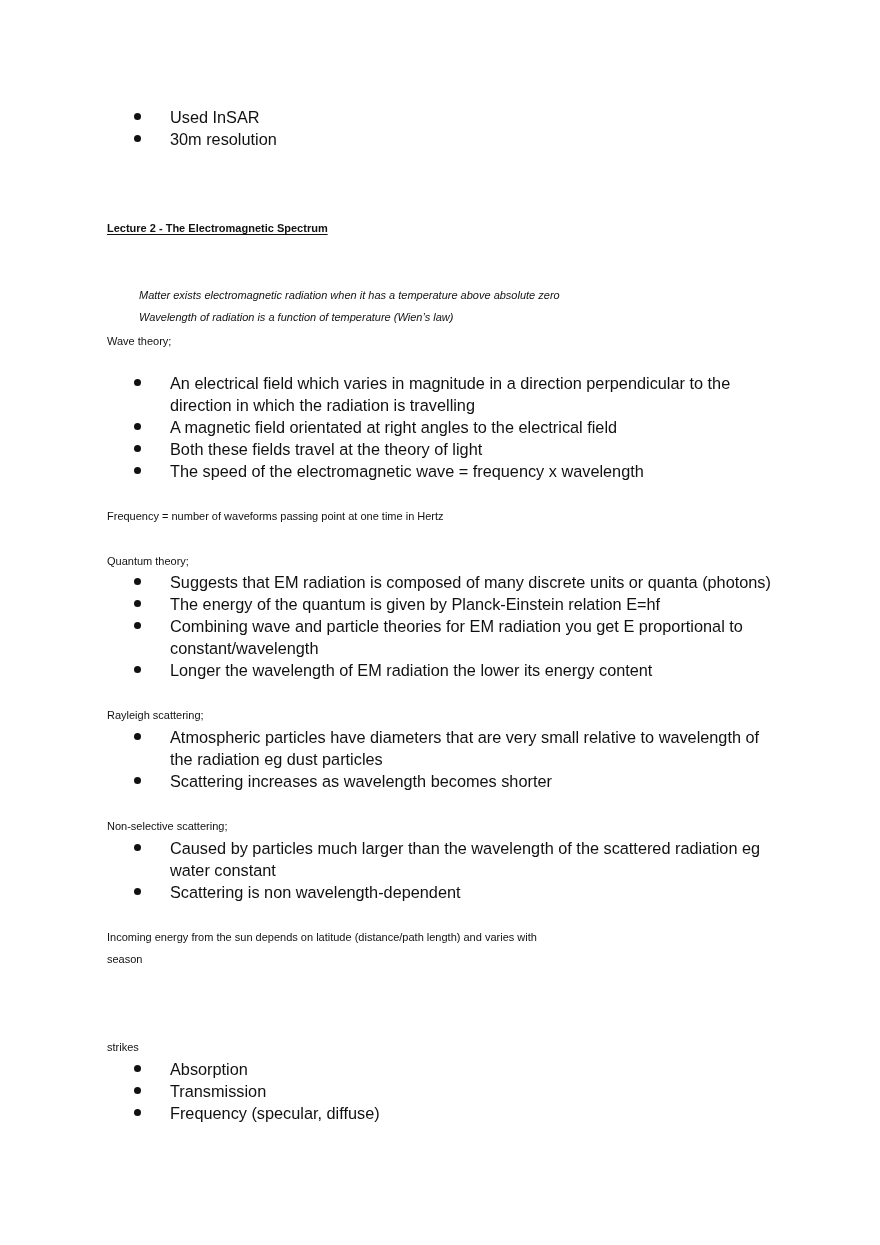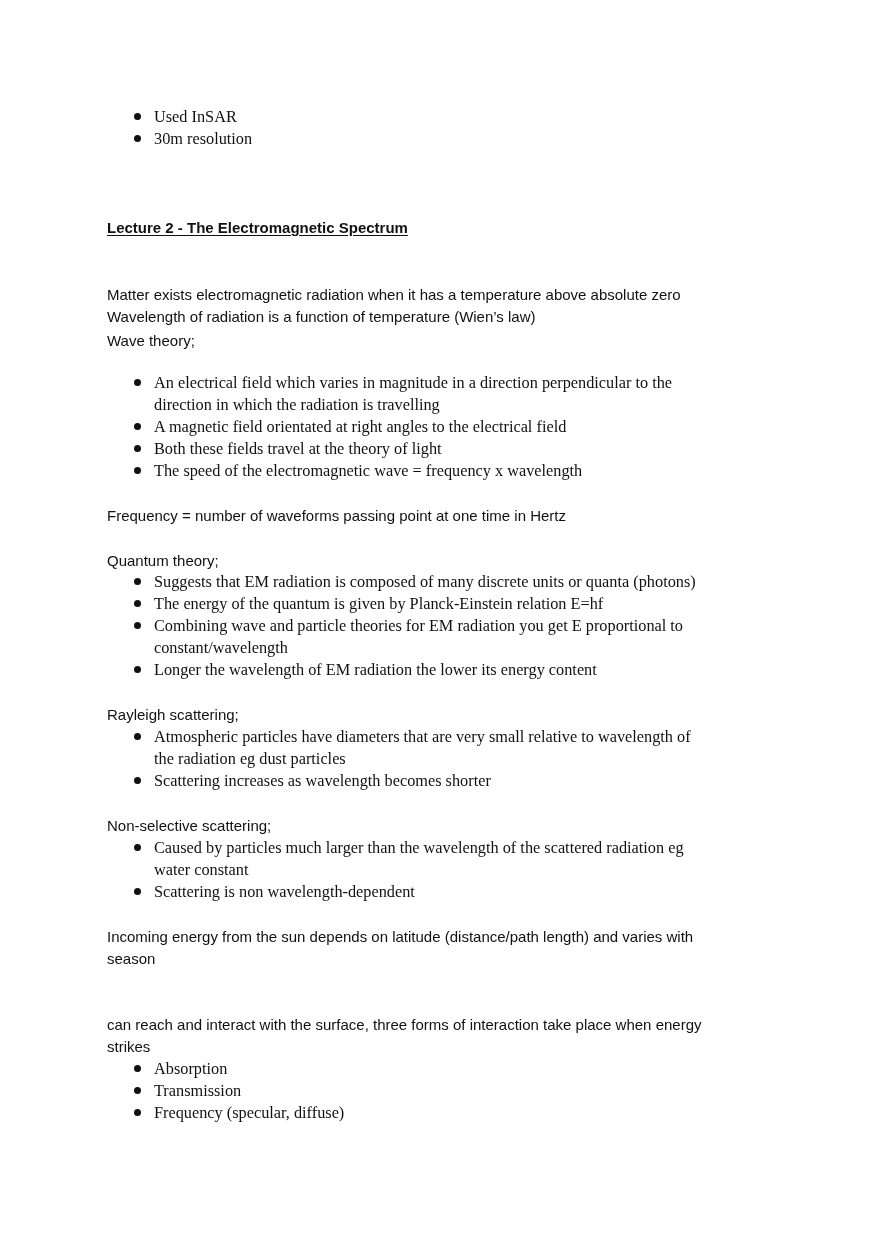--- a/index.html
+++ b/index.html
@@ -21,44 +21,45 @@
       left: 0;
       top: 0;
       width: 880px;
       height: 1245px;
     }
     .line {
       position: absolute;
       left: 107px;
       white-space: nowrap;
       line-height: 22px;
-      font-size: 15px;
+      font-size: 11px;
     }
     .bullet-dot {
       position: absolute;
       left: 134px;
       width: 7px;
       height: 7px;
       border-radius: 50%;
       background: #111111;
     }
     .bullet-text {
       position: absolute;
-      left: 154px;
+      left: 170px;
       white-space: nowrap;
       line-height: 22px;
       font-size: 16.3px;
-      font-family: Liberation Serif, serif;
     }
     .heading {
       font-weight: bold;
       text-decoration: underline;
       text-underline-offset: 2px;
     }
     .italic {
+      font-style: italic;
+      margin-left: 32px;
     }
   </style>
 </head>
 <body>
 
 <div class="page">
 
   <div>
     <span class="bullet-dot" style="top:113px"></span>
     <span class="bullet-text" style="top:106px">Used InSAR</span>
@@ -113,21 +114,20 @@
     <span class="bullet-dot" style="top:844px"></span>
     <span class="bullet-text" style="top:837px">Caused by particles much larger than the wavelength of the scattered radiation eg</span>
     <span class="bullet-text" style="top:859px">water constant</span>
     <span class="bullet-dot" style="top:888px"></span>
     <span class="bullet-text" style="top:881px">Scattering is non wavelength-dependent</span>
   </div>
 
   <div class="line" style="top:926px">Incoming energy from the sun depends on latitude (distance/path length) and varies with</div>
   <div class="line" style="top:948px">season</div>
 
-  <div class="line" style="top:1014px">can reach and interact with the surface, three forms of interaction take place when energy</div>
   <div class="line" style="top:1036px">strikes</div>
   <div>
     <span class="bullet-dot" style="top:1065px"></span>
     <span class="bullet-text" style="top:1058px">Absorption</span>
     <span class="bullet-dot" style="top:1087px"></span>
     <span class="bullet-text" style="top:1080px">Transmission</span>
     <span class="bullet-dot" style="top:1109px"></span>
     <span class="bullet-text" style="top:1102px">Frequency (specular, diffuse)</span>
   </div>
 

